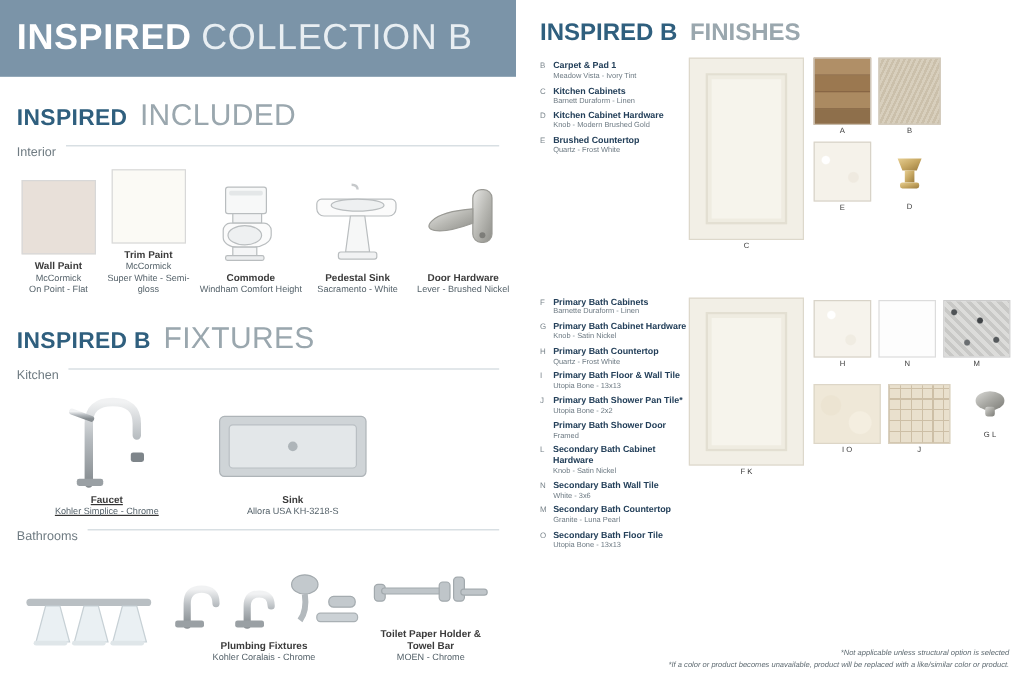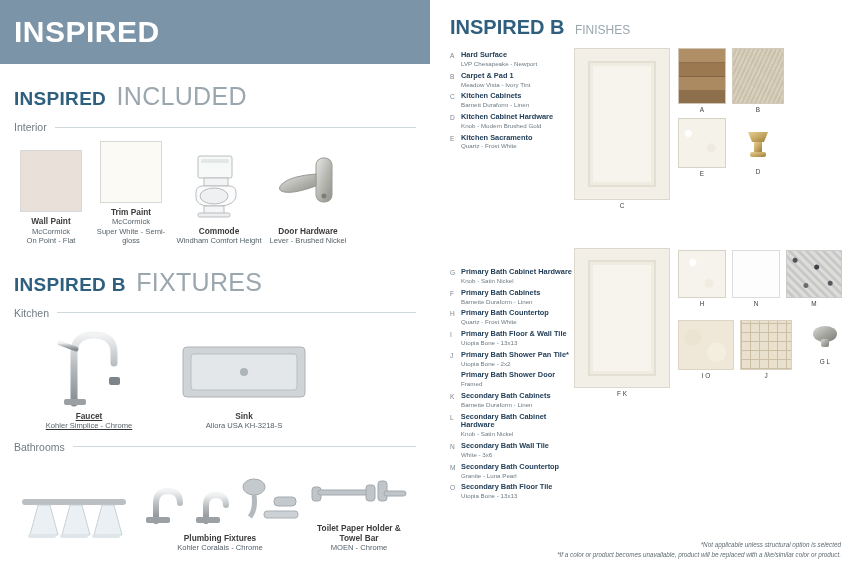--- a/index.html
+++ b/index.html
@@ -26,39 +26,39 @@
     padding-left:14px;
   }
   .banner .b1 { font-size:30px; font-weight:bold; letter-spacing:0.5px; }
   .banner .b2 { font-size:30px; font-weight:300; letter-spacing:0.5px; margin-left:8px; color:#e8eef2;}
 
   .sec-title { margin:18px 0 0 14px; }
   .sec-title .t1 { font-size:19px; font-weight:bold; color:#2f5f7e; letter-spacing:0.3px;}
   .sec-title .t2 { font-size:25px; font-weight:300; color:#9aa7ae; letter-spacing:0.3px; margin-left:6px;}
 
   .subhead {
-    display:flex; align-items:center;
+    display:flex; 
     margin:10px 14px 0 14px;
     font-size:10.5px; color:#6f7b82;
   }
   .subhead .txt { white-space:nowrap; padding-right:8px; }
   .subhead .rule { flex:1; height:1px; background:#cfd8dd; }
 
   .row { display:flex; margin:6px 0 0 14px; }
   .item { text-align:center; }
   .item .cap { font-size:7.6px; line-height:1.25; color:#3b3b3b; margin-top:4px;}
   .item .cap .nm { font-weight:bold; font-size:8.3px; display:block; }
   .item .cap .sub { display:block; color:#55626a; }
 
   .swatch { border:1px solid #d8d8d8; }
 
   
   .rtitle { margin:16px 0 0 14px; }
   .rtitle .t1 { font-size:20px; font-weight:bold; color:#2f5f7e; }
-  .rtitle .t2 { font-size:12px; font-weight:400; color:#9aa7ae; margin-left:6px;}
+  .rtitle .t2 { font-size:20px; font-weight:700; color:#9aa7ae; margin-left:6px;}
 
   .legend { margin:12px 0 0 14px; }
   .legend .lrow { display:flex; margin-bottom:4px; }
   .legend .key { width:11px; font-size:6.6px; color:#7a858c; padding-top:1px;}
   .legend .body .nm { font-size:7.4px; font-weight:bold; color:#24405a; display:block; line-height:1.2;}
   .legend .body .sub { font-size:6.2px; color:#6d7a83; display:block; line-height:1.25;}
 
   .cab {
     background:#f2efe6;
     border:1px solid #ddd8cb;
@@ -79,20 +79,21 @@
 </style>
 </head>
 <body>
 
 <div class="page">
 
   <div class="left">
 
     <div class="banner">
       <span class="b1">INSPIRED</span>
+      <span class="b2">COLLECTION B</span>
     </div>
 
     <div class="sec-title">
       <span class="t1">INSPIRED</span>
       <span class="t2">INCLUDED</span>
     </div>
 
     <div class="subhead">
       <span class="txt">Interior</span>
       <span class="rule"></span>
@@ -131,20 +132,37 @@
               <rect x="24" y="61" width="32" height="4" rx="1.5" fill="#eceeef"></rect>
             </g>
           </svg>
         </div>
         <div class="cap">
           <span class="nm">Commode</span>
           <span class="sub">Windham Comfort Height</span>
         </div>
       </div>
 
+      <div class="item" style="width:88px;">
+        <div class="art" style="height:70px;">
+          <svg width="88" height="70" viewBox="0 0 88 70">
+            <g stroke="#b9bdbf" stroke-width="1" fill="#fbfbfb">
+              <path d="M14 14 h58 a4 4 0 0 1 4 4 v4 a6 6 0 0 1 -6 6 h-54 a6 6 0 0 1 -6 -6 v-4 a4 4 0 0 1 4 -4 z"></path>
+              <ellipse cx="44" cy="19" rx="22" ry="5" fill="#eef0f1"></ellipse>
+              <path d="M38 28 h12 l4 30 h-20 z" fill="#f6f7f7"></path>
+              <rect x="28" y="58" width="32" height="6" rx="2" fill="#f1f2f3"></rect>
+              <path d="M44 6 q0 -4 -5 -4" fill="none" stroke="#c6c9cb" stroke-width="2"></path>
+            </g>
+          </svg>
+        </div>
+        <div class="cap">
+          <span class="nm">Pedestal Sink</span>
+          <span class="sub">Sacramento - White</span>
+        </div>
+      </div>
 
       <div class="item" style="width:88px;">
         <div class="art" style="height:70px;">
           <svg width="88" height="70" viewBox="0 0 88 70">
             <defs>
               <linearGradient id="nik" x1="0" y1="0" x2="1" y2="1">
                 <stop offset="0" stop-color="#e6e6e4"></stop>
                 <stop offset="0.5" stop-color="#b9b9b4"></stop>
                 <stop offset="1" stop-color="#8f8f8a"></stop>
               </linearGradient>
@@ -283,27 +301,20 @@
 
   <div class="right">
 
     <div class="rtitle">
       <span class="t1">INSPIRED B</span>
       <span class="t2">FINISHES</span>
     </div>
 
     <div class="legend" style="width:120px;">
       <div class="lrow">
-        <span class="key">A</span>
-        <span class="body">
-            <span class="nm">Hard Surface</span>
-            <span class="sub">LVP Chesapeake - Newport</span>
-          </span>
-      </div>
-      <div class="lrow">
         <span class="key">B</span>
         <span class="body">
             <span class="nm">Carpet &amp; Pad 1</span>
             <span class="sub">Meadow Vista - Ivory Tint</span>
           </span>
       </div>
       <div class="lrow">
         <span class="key">C</span>
         <span class="body">
             <span class="nm">Kitchen Cabinets</span>
@@ -313,21 +324,21 @@
       <div class="lrow">
         <span class="key">D</span>
         <span class="body">
             <span class="nm">Kitchen Cabinet Hardware</span>
             <span class="sub">Knob - Modern Brushed Gold</span>
           </span>
       </div>
       <div class="lrow">
         <span class="key">E</span>
         <span class="body">
-            <span class="nm">Kitchen Sacramento</span>
+            <span class="nm">Brushed Countertop</span>
             <span class="sub">Quartz - Frost White</span>
           </span>
       </div>
     </div>
 
     <div style="position:absolute; left:138px; top:48px;">
       <div class="cab" style="width:96px;height:152px;">
         <div class="inner"></div>
       </div>
       <div class="tilelabel">C</div>
@@ -371,34 +382,34 @@
         </defs>
         <path d="M5 4 h20 l-4 10 h-12 z" fill="url(#gold)"></path>
         <rect x="11" y="14" width="8" height="10" fill="url(#gold)"></rect>
         <rect x="7" y="24" width="16" height="5" rx="2" fill="url(#gold)"></rect>
       </svg>
       <div class="tilelabel">D</div>
     </div>
 
     <div class="legend" style="width:130px; margin-top:118px;">
       <div class="lrow">
+        <span class="key">F</span>
+        <span class="body">
+            <span class="nm">Primary Bath Cabinets</span>
+            <span class="sub">Barnette Duraform - Linen</span>
+          </span>
+      </div>
+      <div class="lrow">
         <span class="key">G</span>
         <span class="body">
             <span class="nm">Primary Bath Cabinet Hardware</span>
             <span class="sub">Knob - Satin Nickel</span>
           </span>
       </div>
       <div class="lrow">
-        <span class="key">F</span>
-        <span class="body">
-            <span class="nm">Primary Bath Cabinets</span>
-            <span class="sub">Barnette Duraform - Linen</span>
-          </span>
-      </div>
-      <div class="lrow">
         <span class="key">H</span>
         <span class="body">
             <span class="nm">Primary Bath Countertop</span>
             <span class="sub">Quartz - Frost White</span>
           </span>
       </div>
       <div class="lrow">
         <span class="key">I</span>
         <span class="body">
             <span class="nm">Primary Bath Floor &amp; Wall Tile</span>
@@ -410,27 +421,20 @@
         <span class="body">
             <span class="nm">Primary Bath Shower Pan Tile*</span>
             <span class="sub">Utopia Bone - 2x2</span>
           </span>
       </div>
       <div class="lrow">
         <span class="key"></span>
         <span class="body">
             <span class="nm">Primary Bath Shower Door</span>
             <span class="sub">Framed</span>
-          </span>
-      </div>
-      <div class="lrow">
-        <span class="key">K</span>
-        <span class="body">
-            <span class="nm">Secondary Bath Cabinets</span>
-            <span class="sub">Barnette Duraform - Linen</span>
           </span>
       </div>
       <div class="lrow">
         <span class="key">L</span>
         <span class="body">
             <span class="nm">Secondary Bath Cabinet Hardware</span>
             <span class="sub">Knob - Satin Nickel</span>
           </span>
       </div>
       <div class="lrow">

